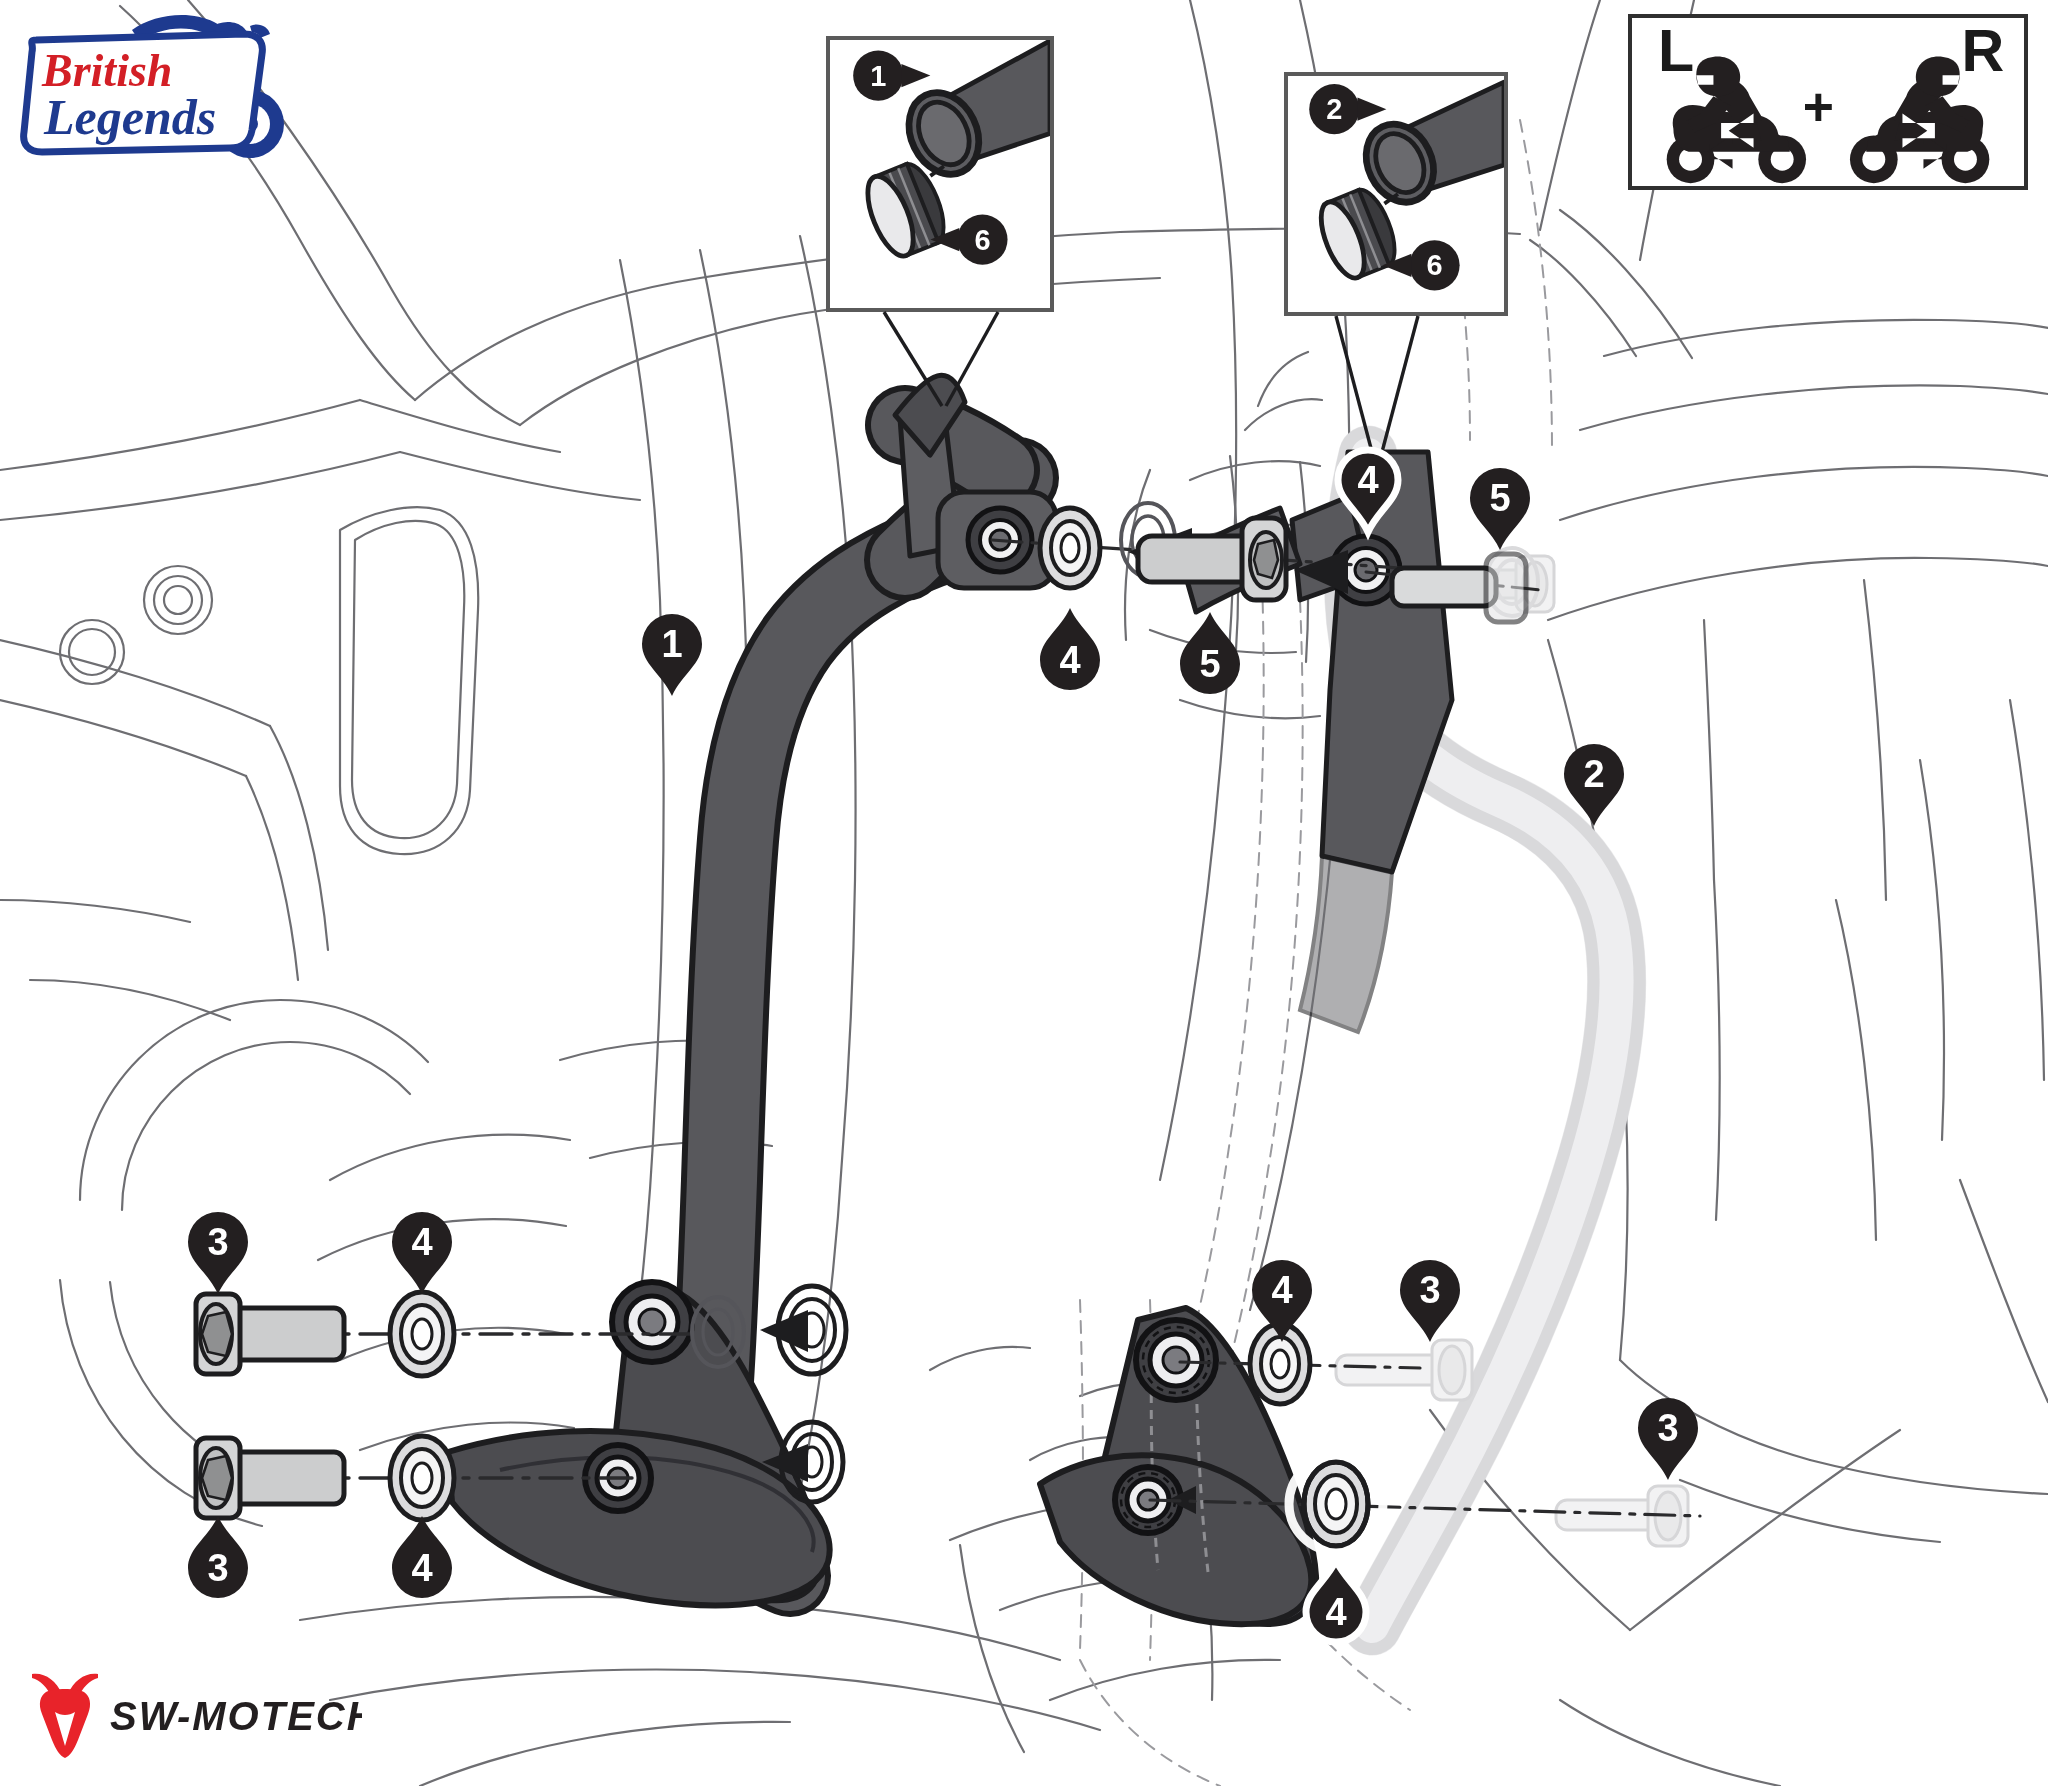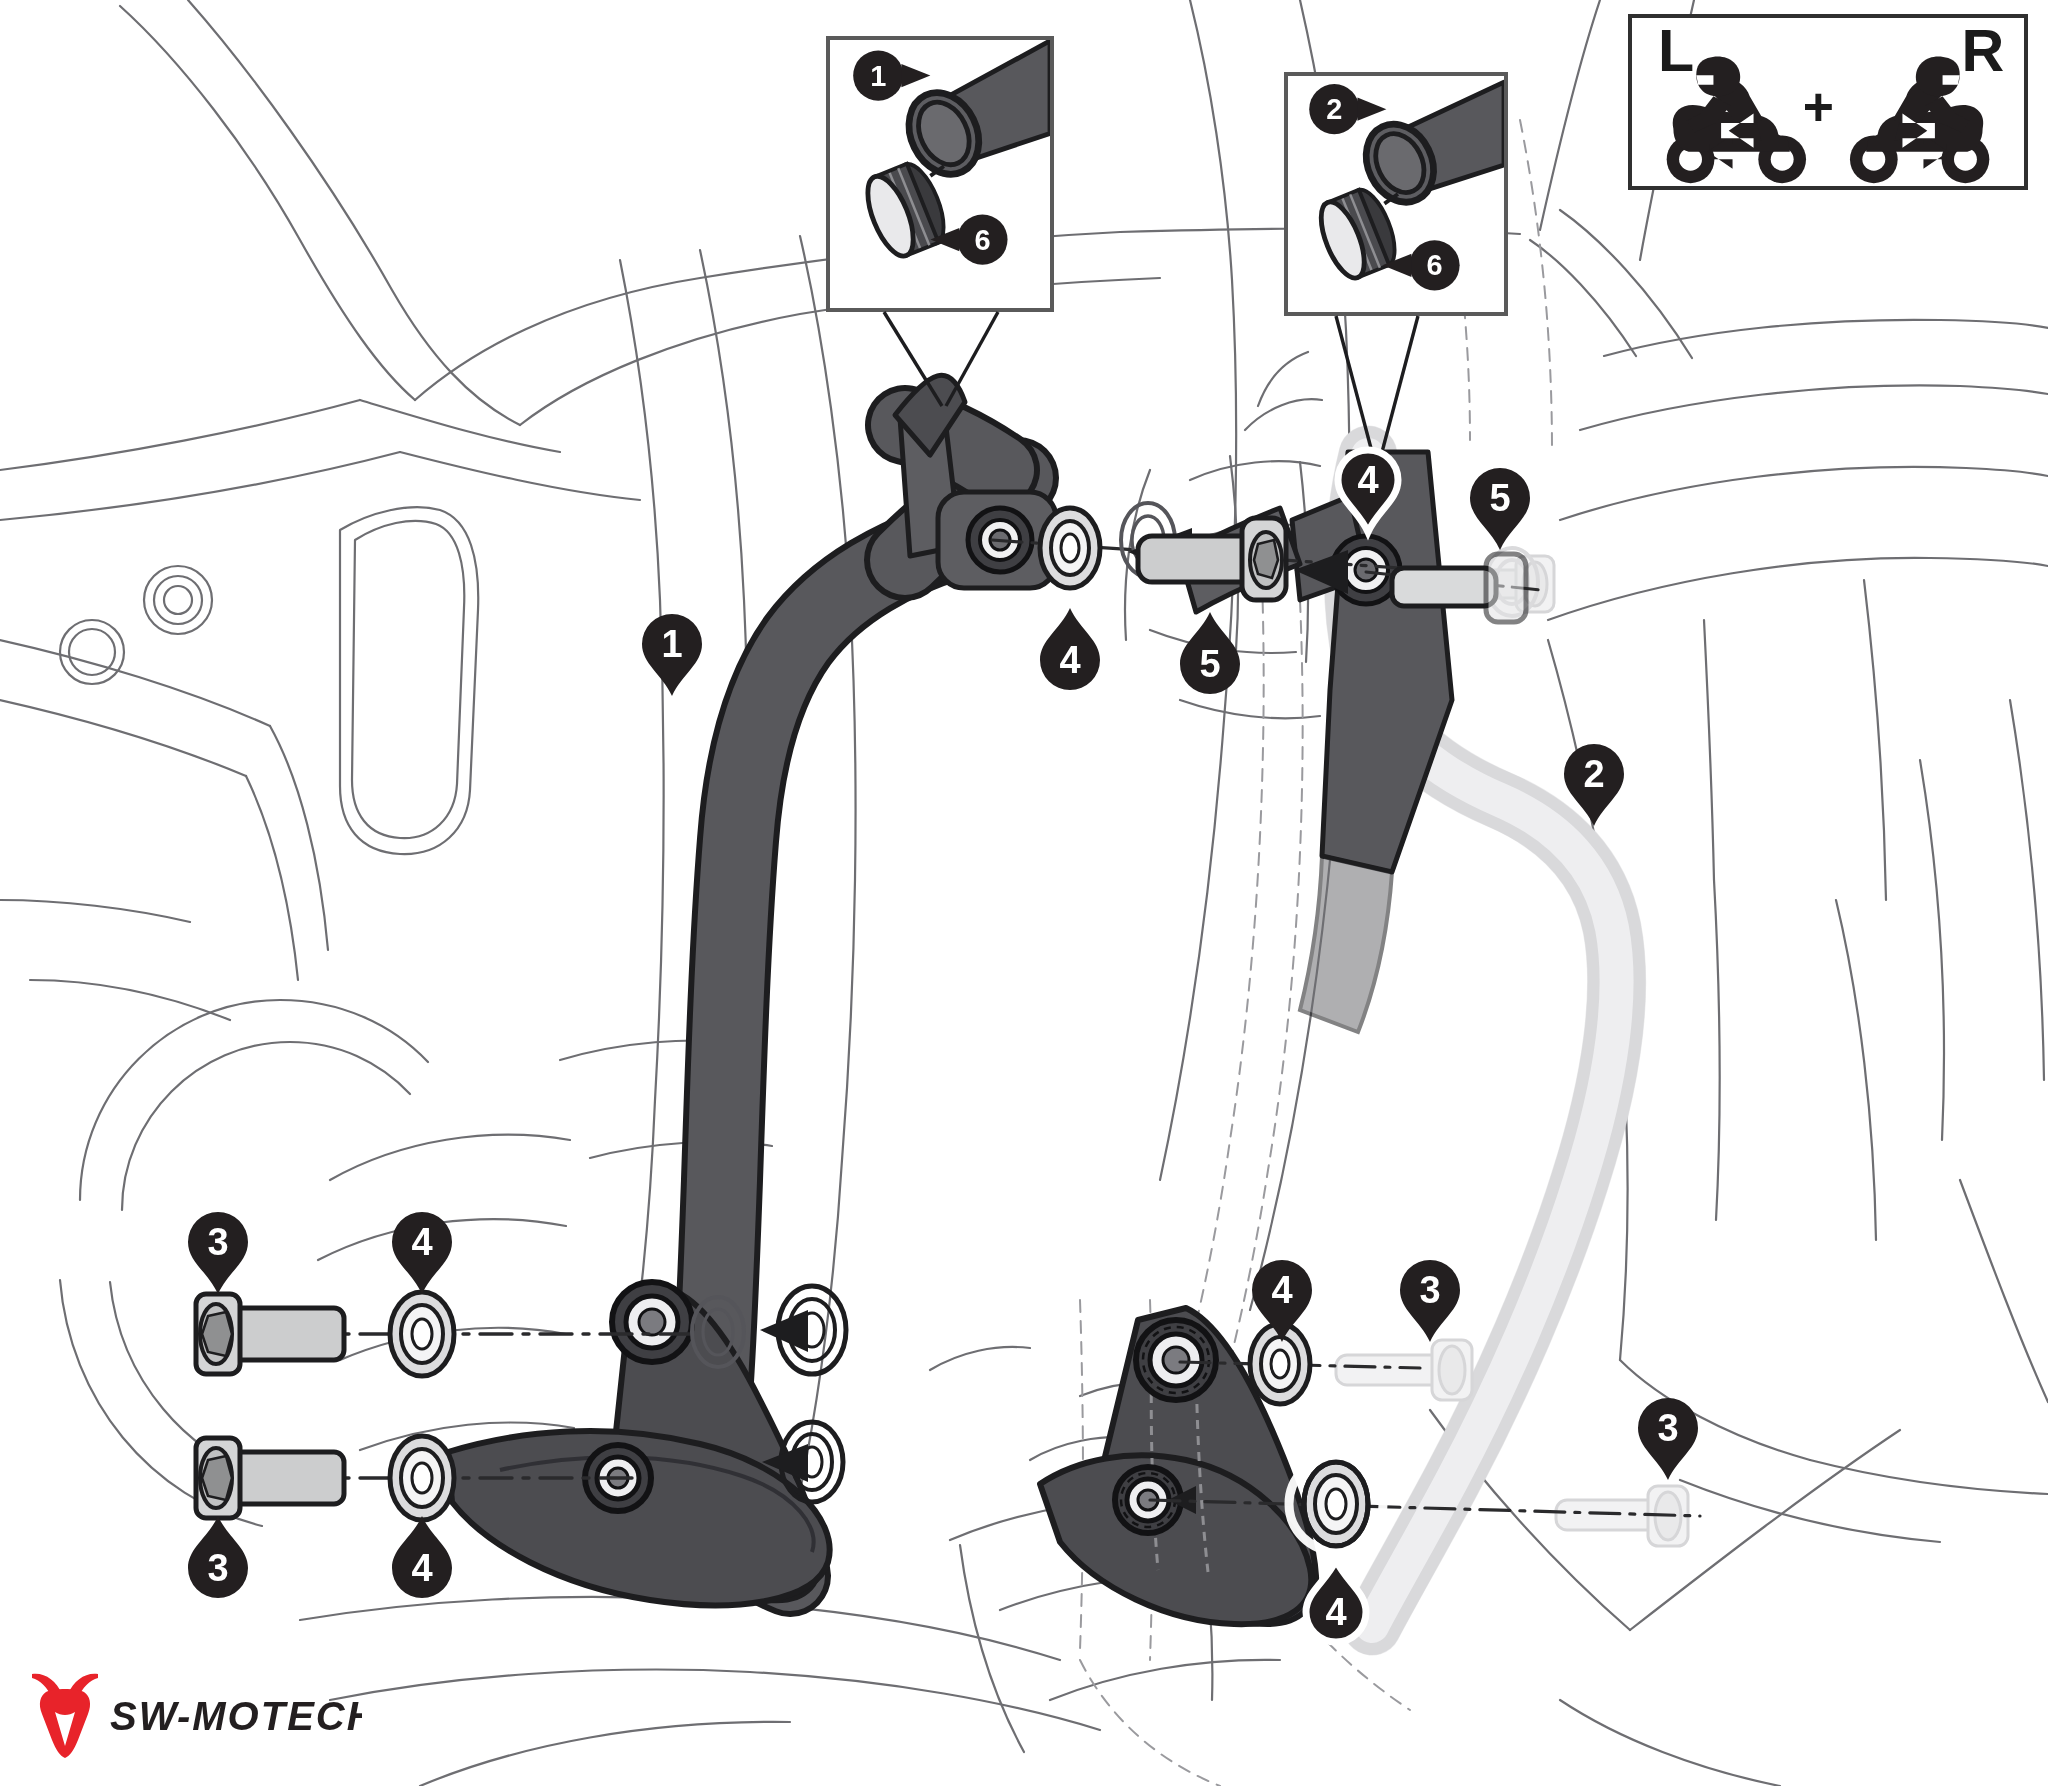--- a/index.html
+++ b/index.html
@@ -665,20 +665,50 @@
         <path d="M50 46 L36 64 L22 72 L30 84 L52 74 L68 56 Z"></path>
         <path d="M44 6 C 62 0 78 10 78 26 C 78 38 68 46 54 46 C 40 46 32 36 32 24 C 32 14 36 9 44 6 Z"></path>
         <path d="M32 24 L50 24 L50 34 L34 34 Z" fill="#fff"></path>
         <path d="M68 72 L96 76 L100 92 L66 90 Z"></path>
         <path d="M46 96 L70 96 L70 86 L44 104 L70 122 L70 112 L46 112 Z"></path>
         <path d="M58 74 L92 74 L92 64 L66 82 L92 100 L92 90 L58 90 Z" fill="#fff"></path>
       </g>
     </svg>
   </div>
 
+  <div id="brand-logo">
+    <svg viewBox="0 0 276 168">
+
+      <g fill="#1e3a8f">
+        <path d="M118 24 C 140 8 176 4 200 16 C 214 23 220 34 221 46
+                 L210 48 C 208 38 200 30 188 26 C 168 19 142 23 126 36 Z"></path>
+        <path d="M196 22 C 206 14 222 14 230 22 C 238 30 238 44 230 52
+                 C 222 60 208 60 200 52 L208 44 C 212 48 219 48 223 44
+                 C 227 40 227 33 223 29 C 219 25 212 25 208 29 Z"></path>
+        <circle cx="236" cy="118" r="34"></circle>
+        <circle cx="236" cy="118" r="20" fill="#ffffff"></circle>
+        <circle cx="236" cy="118" r="8" fill="#1e3a8f"></circle>
+        <path d="M196 44 L222 44 L240 92 L224 98 L206 58 L196 58 Z"></path>
+        <path d="M150 104 L206 104 L214 124 L152 124 Z"></path>
+        <path d="M178 58 C 194 58 206 70 206 86 L192 86 C 192 78 186 72 178 72 Z"></path>
+        <path d="M236 20 C 244 16 254 20 256 28 L246 32 C 245 28 242 26 238 27 Z"></path>
+      </g>
+
+      <g>
+        <path d="M22 34 L230 28 C 244 28 250 36 248 48 L238 124 C 236 136 228 142 216 142
+                 L28 146 C 14 146 8 138 10 126 L18 46 C 20 38 14 34 22 34 Z" fill="#ffffff" stroke="#1e3a8f" stroke-width="7"></path>
+      </g>
+
+      <text x="28" y="80" style="font-family:'Liberation Serif',serif;font-style:italic;font-weight:bold;
+                   font-size:46px;fill:#d31f26;stroke:#ffffff;stroke-width:3;paint-order:stroke;">British</text>
+
+      <text x="30" y="128" style="font-family:'Liberation Serif',serif;font-style:italic;font-weight:bold;
+                   font-size:50px;fill:#1e3a8f;stroke:#ffffff;stroke-width:3;paint-order:stroke;">Legends</text>
+    </svg>
+  </div>
 
   <div id="swm-logo">
     <svg viewBox="0 0 340 96">
 
       <g fill="#e8232a">
         <path d="M10 6 C 22 4 34 12 40 26 C 44 36 46 46 46 54
                  C 40 48 34 40 30 30 C 26 20 18 12 10 10 Z"></path>
         <path d="M76 6 C 64 4 52 12 46 26 C 42 36 40 46 40 54
                  C 46 48 52 40 56 30 C 60 20 68 12 76 10 Z"></path>
         <path d="M24 24 C 32 20 54 20 62 24 C 68 28 70 36 66 46

